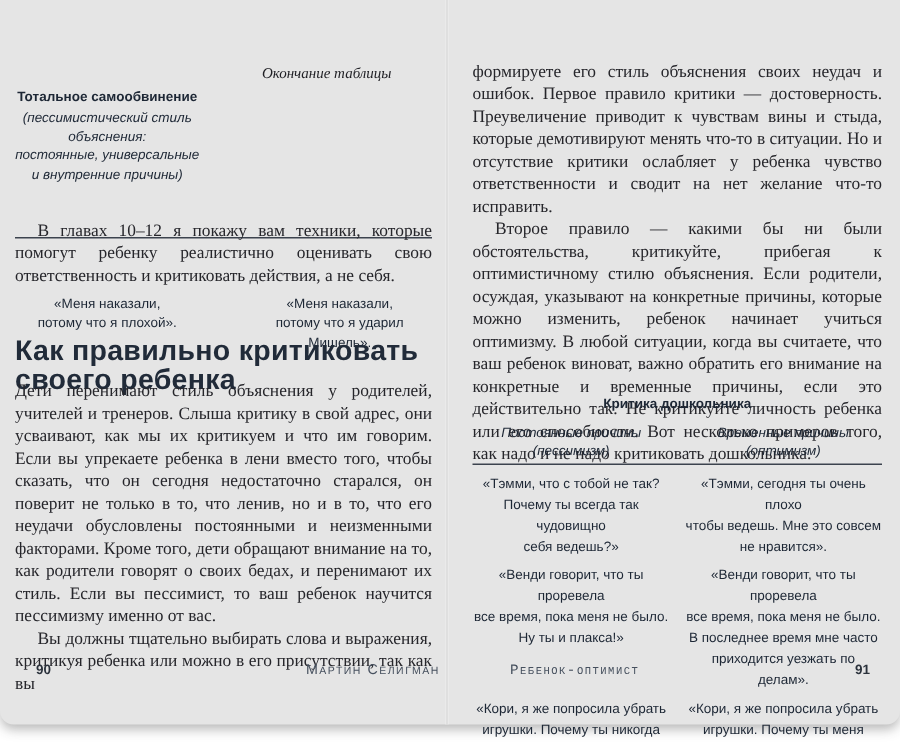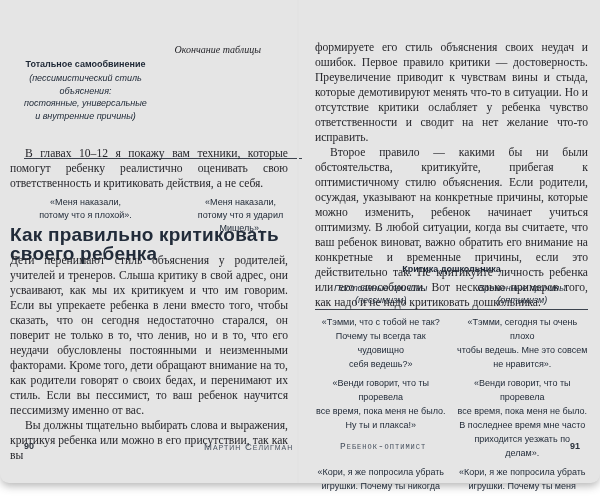--- a/index.html
+++ b/index.html
@@ -16,21 +16,21 @@
   .serif-body{font-family:"Liberation Serif",serif;font-size:11.6px;line-height:15px;
               color:#26262b;text-align:justify;}
   .serif-body p{margin:0;}
   .indent{text-indent:15px;}
   .sans{font-family:"Liberation Sans",sans-serif;color:#1d2735;}
   .pre{white-space:pre-line;}
 
   
   .cont-note{position:absolute;top:44px;right:36px;font-family:"Liberation Serif",serif;
              font-style:italic;font-size:10px;color:#1f1f24;}
-  .lp-table{position:absolute;top:58px;left:24px;width:278px;display:grid;
+  .lp-table{position:absolute;top:58px;left:10px;width:278px;display:grid;
             grid-template-columns:1fr 1fr;column-gap:8px;text-align:center;gap:32px;}
   .t-title{font-size:9px;line-height:12px;font-weight:bold;margin-bottom:2px;}
   .t-sub{font-size:9px;line-height:12.5px;font-style:italic;}
   .t-rule{grid-column:1 / span 2;border-top:1px solid #3c434e;margin:4px 0 5px;}
   .t-cell{font-size:9px;line-height:13px;}
 
   .lp-intro{position:absolute;top:146px;left:10px;width:278px;}
   .lp-heading{position:absolute;top:209px;left:10px;width:272px;
               font-family:"Liberation Sans",sans-serif;font-weight:bold;
               font-size:19px;line-height:19px;color:#212b39;letter-spacing:.2px;}

